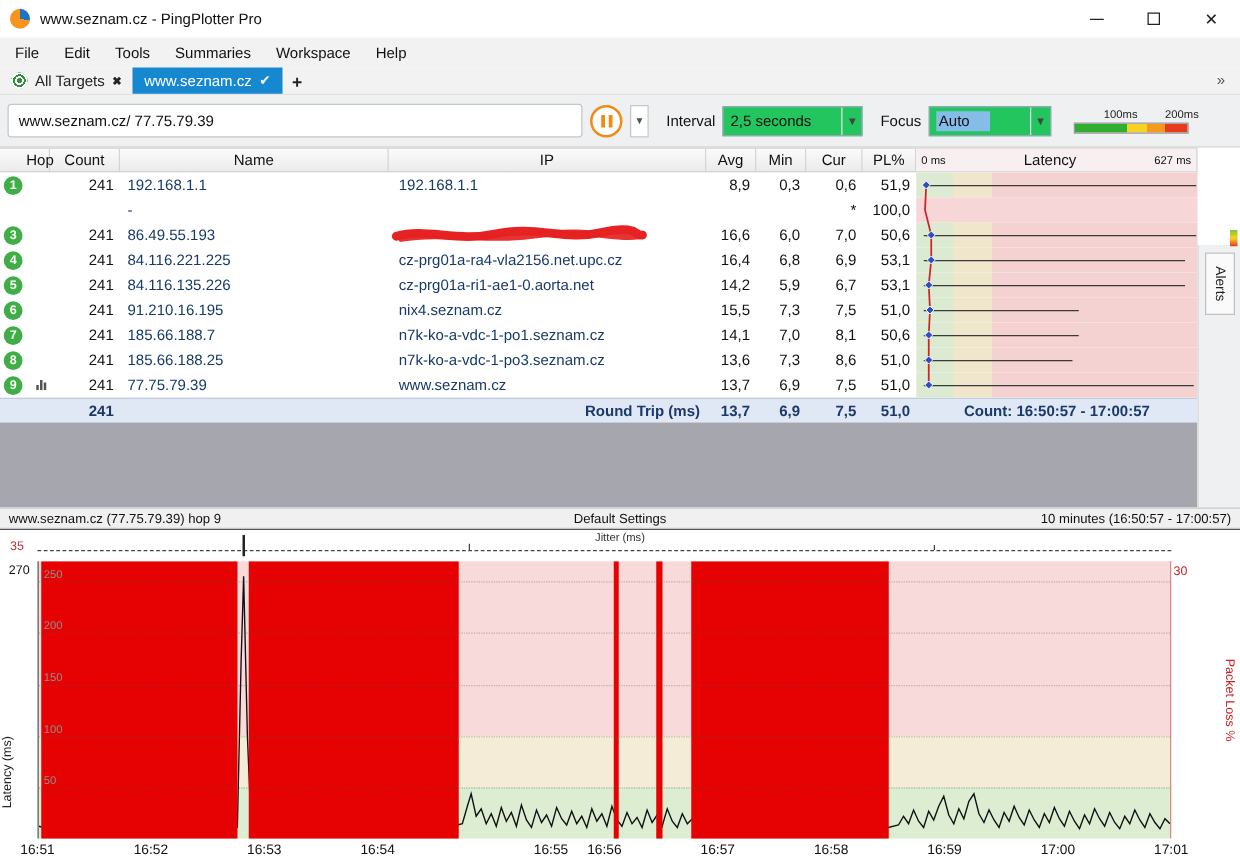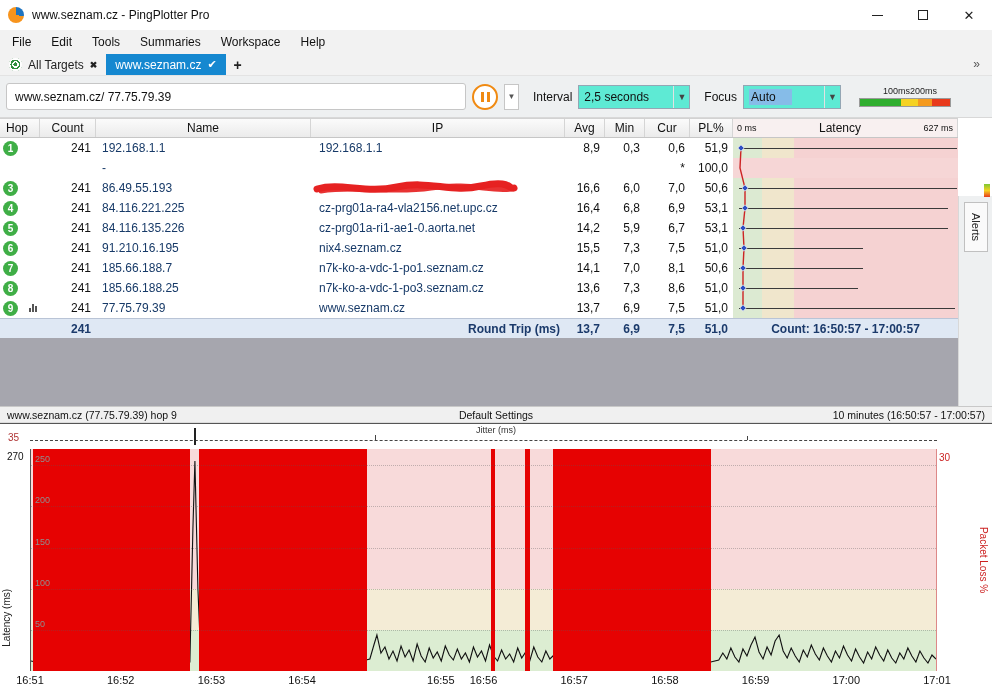--- a/index.html
+++ b/index.html
@@ -30,36 +30,36 @@
   .newtab{width:24px;display:flex;align-items:center;justify-content:center;font-weight:bold;font-size:14px;color:#222}
   .chevrons{position:absolute;right:12px;top:3px;color:#555;font-size:12px}
 
   
   .toolbar{height:42px;background:#eef0f1;border-bottom:1px solid #d8d8d8;display:flex;align-items:center;padding:0 6px;gap:6px}
   .target-box{width:460px;height:27px;background:#fff;border:1px solid #c6c6c6;border-radius:3px;display:flex;align-items:center;padding:0 8px;white-space:nowrap;overflow:hidden}
   .pause-btn{width:26px;height:26px;border-radius:50%;border:2px solid #f08a12;background:#fff;display:flex;align-items:center;justify-content:center;gap:3px;flex:0 0 auto}
   .pause-btn i{width:3px;height:10px;background:#f08a12;display:block}
   .pause-dd{width:15px;height:26px;background:#fff;border:1px solid #c6c6c6;font-size:8px;display:flex;align-items:center;justify-content:center;color:#555}
   .lbl{margin-left:8px;white-space:nowrap}
-  .combo{height:24px;background:#5eead4;border:1px solid #94a6b4;display:flex;align-items:center;padding-left:5px;white-space:nowrap}
+  .combo{height:24px;background:#22c55e;border:1px solid #94a6b4;display:flex;align-items:center;padding-left:5px;white-space:nowrap}
   .combo .dd{margin-left:auto;width:16px;text-align:center;color:#444;font-size:9px;border-left:1px solid #e2e2e2;align-self:stretch;display:flex;align-items:center;justify-content:center}
   .combo.interval{width:112px}
   .combo.focus{width:98px}
   .combo.focus .sel{background:#86bce8;padding:1px 16px 1px 2px}
   .legend{margin-left:12px;display:flex;flex-direction:column;gap:2px}
-  .legend-labels{display:flex;font-size:9px;color:#222;margin-left:24px;}
+  .legend-labels{display:flex;font-size:9px;color:#222;margin-left:24px;gap:22px}
   .legend-bar{width:92px;height:9px;border:1px solid #9a9a9a;background:linear-gradient(90deg,#2fae2f 0 46%,#f5d223 46% 64%,#f59a1e 64% 80%,#e83a1c 80% 100%)}
 
   
   .upper{position:relative}
   .tablewrap{width:958px}
   .grid9{display:grid;grid-template-columns:40px 56px 215px 254px 40px 40px 45px 43px 225px}
   .thead{height:20px;background:linear-gradient(#fbfbfb,#ebebeb);border-top:1px solid #d2d2d2;border-bottom:1px solid #c6c6c6}
   .th{display:flex;align-items:center;justify-content:center;border-right:1px solid #d5d5d5;height:100%;color:#111}
-  .th-hop{justify-content:flex-start;padding-left:6px}
+  .th-hop{justify-content:flex-start;padding-left:21px}
   .th-lat{background:#f8f0f0;justify-content:space-between;padding:0 4px;font-size:9px}
   .th-lat .mid{font-size:12px}
   .rows{position:relative;background:#fff}
   .trow{height:20px}
   .tc{height:20px;display:flex;align-items:center;overflow:hidden}
   .tc-hop{padding-left:3px}
   .hopc{width:15px;height:15px;border-radius:50%;background:#3fae46;color:#fff;font-size:10px;font-weight:bold;display:flex;align-items:center;justify-content:center}
   .graphicon{display:inline-flex;align-items:flex-end;gap:1px;margin-left:11px}
   .graphicon i{width:2px;background:#555;display:block}
   .graphicon i:nth-child(1){height:4px}.graphicon i:nth-child(2){height:8px}.graphicon i:nth-child(3){height:6px}

